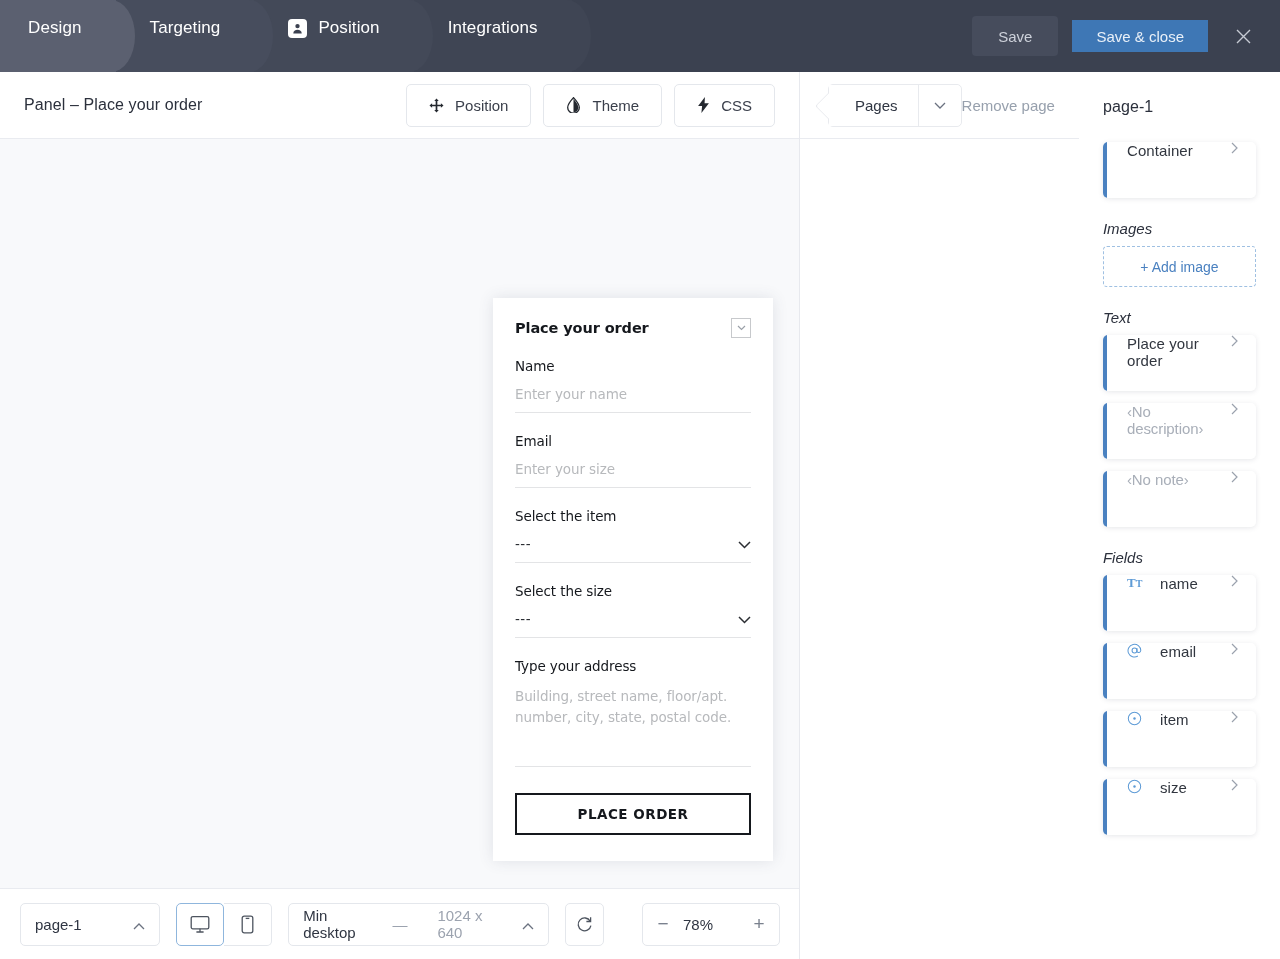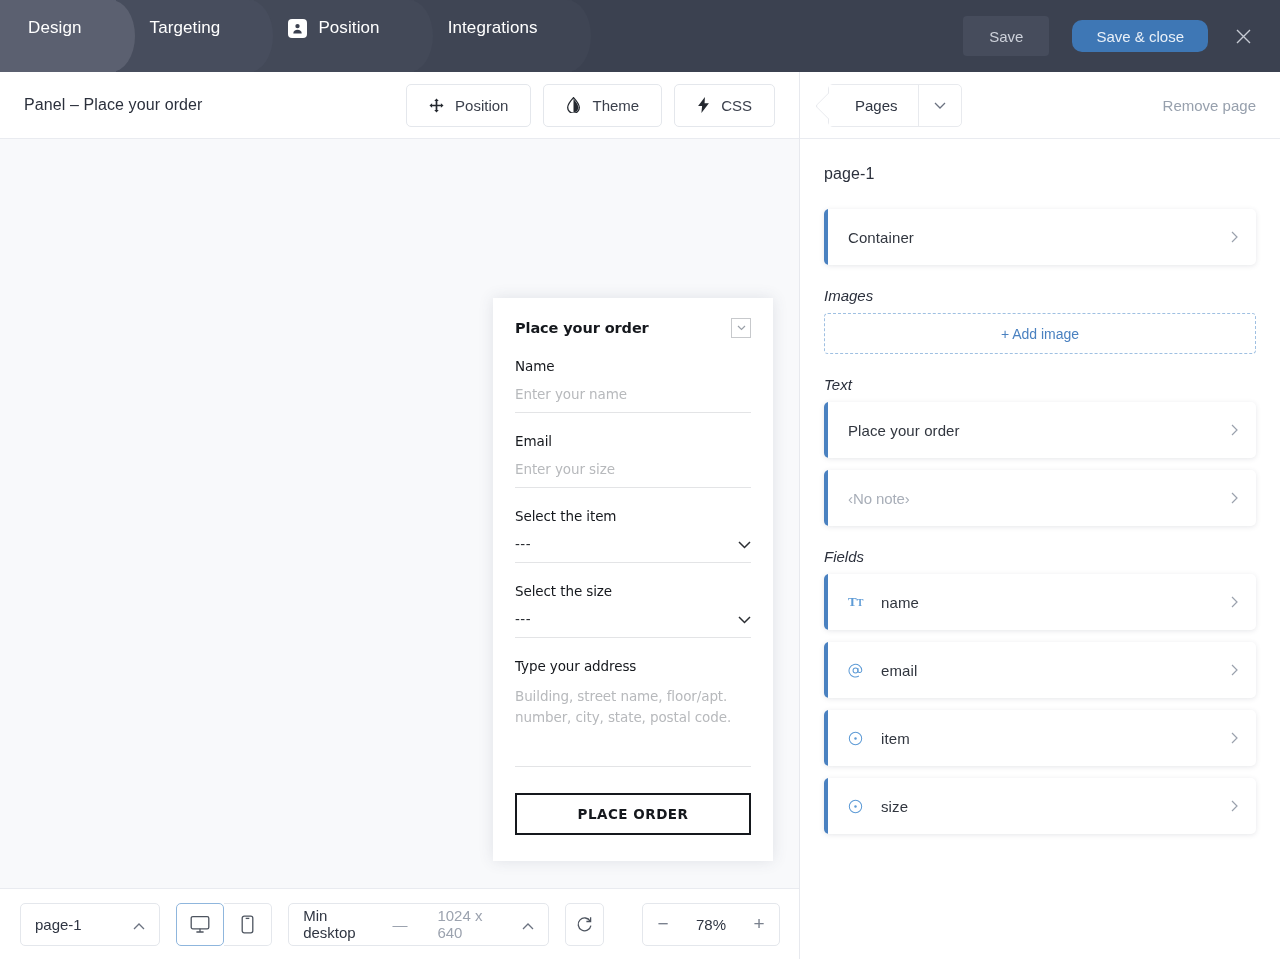--- a/index.html
+++ b/index.html
@@ -66,25 +66,24 @@
   }
   .btn-save {
     background: #464c5c; color: #cdd1da;
     border: none; border-radius: 4px;
     font-size: 15px; font-family: inherit;
     padding: 0 26px; height: 40px;
     cursor: pointer;
   }
   .btn-save-close {
     background: #3e77b5; color: #e9f0f8;
-    border: none; border-radius: 10px;
+    border: none; border-radius: 0;
     font-size: 15px; font-family: inherit;
     padding: 0 24px; height: 32px;
     cursor: pointer;
-    margin-left: 9px;
   }
   .btn-close-x {
     width: 34px; height: 34px;
     display: flex; align-items: center; justify-content: center;
     cursor: pointer; margin-left: 4px;
   }
 
   
   .body { display: flex; flex: 1; min-height: 0; }
 
@@ -208,25 +207,25 @@
     border: 1px solid #e4e7ec; border-radius: 5px;
     height: 43px; background: #fff;
     margin-left: 22px;
   }
   .zoom-btn {
     width: 40px; height: 41px;
     display: flex; align-items: center; justify-content: center;
     background: transparent; border: none; cursor: pointer;
     color: #7a818e; font-size: 19px; font-family: inherit;
   }
-  .zoom-val { width: 56px; text-align: center; font-size: 15px; color: #2f3542; }
+  .zoom-val { width: 56px; font-size: 15px; color: #2f3542; }
 
   
   .right {
-    flex: 1; display: flex; flex-direction: column; min-height: 0;
+    flex: 1; display: flex; flex-direction: row; min-height: 0;
     background: #fff;
   }
   .right-toolbar {
     height: 67px; min-height: 67px;
     display: flex; align-items: center;
     padding: 0 24px;
     border-bottom: 1px solid #e9ebf0;
   }
   .pages-btn {
     display: flex; align-items: stretch;
@@ -276,21 +275,21 @@
   }
   .page-name { font-size: 16px; color: #2b303c; margin-bottom: 26px; letter-spacing: .1px; }
   .sec-label { font-size: 15px; color: #2b303c; margin: 22px 0 9px 0; font-style: italic; }
 
   .item-card {
     position: relative;
     background: #fff;
     border-radius: 5px;
     box-shadow: 0 1px 5px rgba(60,70,90,.13);
     height: 56px;
-    display: flex; align-items: center;
+    display: flex; align-items: flex-start;
     padding: 0 18px 0 24px;
     margin-bottom: 12px;
     cursor: pointer;
     overflow: hidden;
   }
   .item-card::before {
     content: "";
     position: absolute;
     left: 0; top: 0; bottom: 0;
     width: 4px;
@@ -531,20 +530,28 @@
 
         <div class="item-card">
           <span class="item-label">Place your order</span>
           <span class="item-chevron">
             <svg width="7" height="12" viewBox="0 0 7 12">
                 <path d="M1 1 L6 6 L1 11" stroke="#9aa1ad" stroke-width="1.2" fill="none"></path>
               </svg>
           </span>
         </div>
 
+        <div class="item-card">
+          <span class="item-label muted">‹No description›</span>
+          <span class="item-chevron">
+            <svg width="7" height="12" viewBox="0 0 7 12">
+                <path d="M1 1 L6 6 L1 11" stroke="#9aa1ad" stroke-width="1.2" fill="none"></path>
+              </svg>
+          </span>
+        </div>
 
         <div class="item-card">
           <span class="item-label muted">‹No note›</span>
           <span class="item-chevron">
             <svg width="7" height="12" viewBox="0 0 7 12">
                 <path d="M1 1 L6 6 L1 11" stroke="#9aa1ad" stroke-width="1.2" fill="none"></path>
               </svg>
           </span>
         </div>
 

